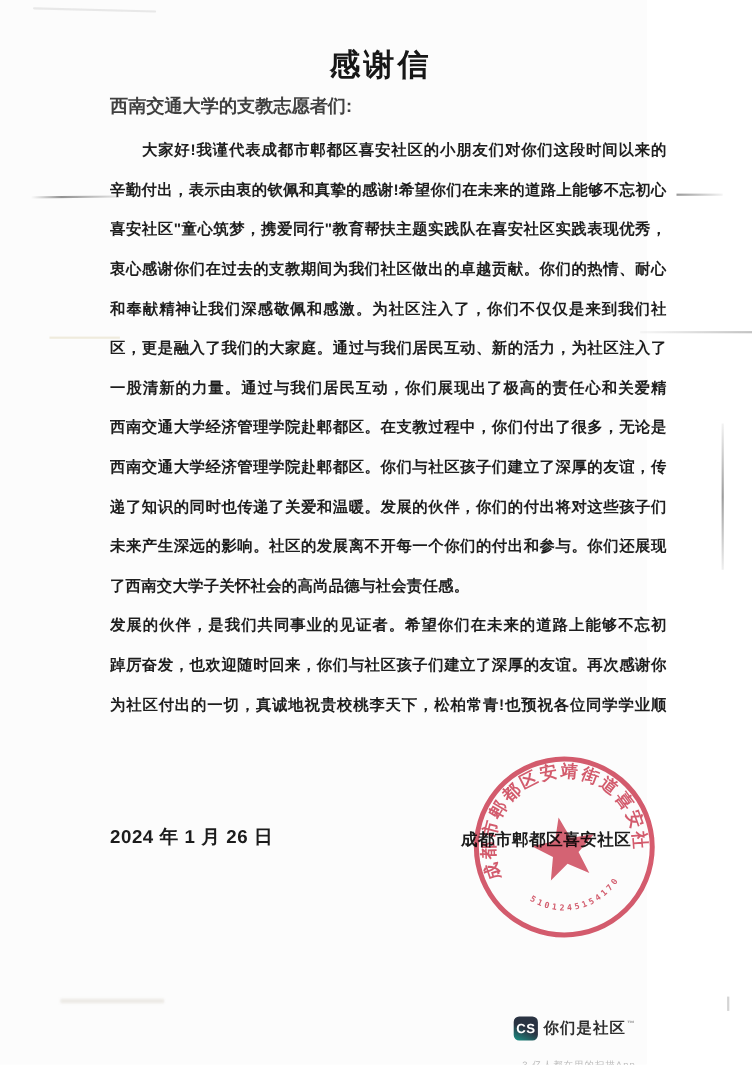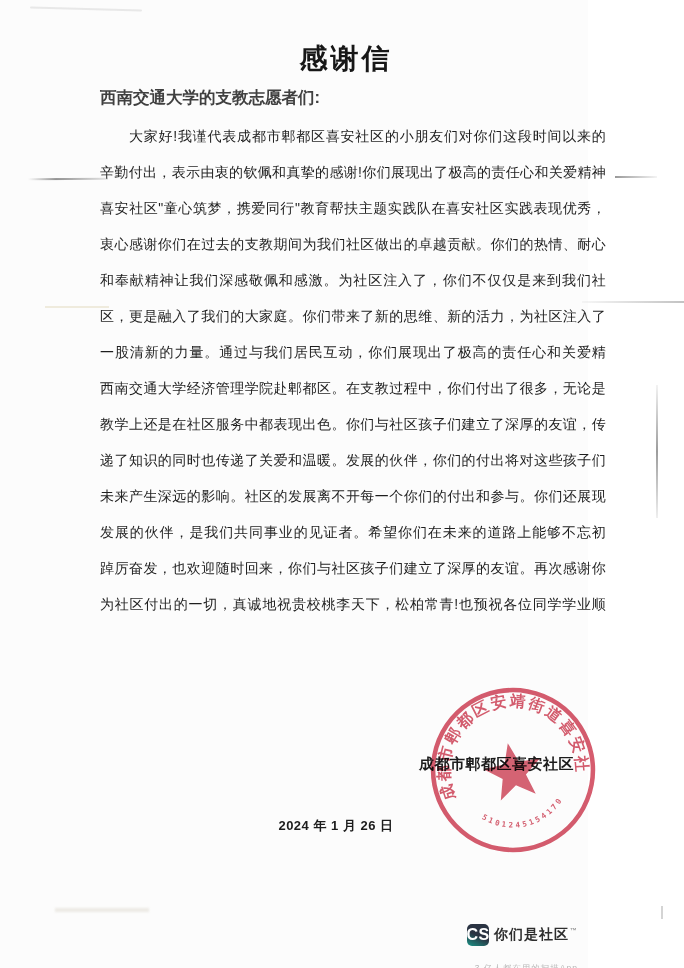--- a/index.html
+++ b/index.html
@@ -21,34 +21,34 @@
   }
   .salutation {
     position:absolute; left:100px; top:79px; width:508px;
     font-size:16.5px; line-height:36px; font-weight:600; color:#404040;
   }
   .body-lines {
     position:absolute; left:100px; top:118px; width:506px;
     color:#1e1e1e;
   }
   .line {
-    height:36px; line-height:36px; font-size:14px; font-weight:400;
+    height:36px; line-height:36px; font-size:14px; font-weight:700;
     text-align:justify; text-align-last:left; overflow:hidden;
     letter-spacing:0.2px;
   }
   .line.full { text-align-last:justify; }
   .line.indent { text-indent:29px; }
   .signature {
     position:absolute; left:100px; top:753px; width:474px;
     text-align:right; font-size:15px; font-weight:600; color:#1c1c1c;
     line-height:22px; letter-spacing:0.5px;
   }
   .date {
-    position:absolute; left:100px; top:815px; width:472px;
-    text-align:center; font-size:13px; font-weight:600; color:#1c1c1c;
+    position:absolute; left:100px; top:750px; width:472px;
+    text-align:left; font-size:17px; font-weight:600; color:#1c1c1c;
     line-height:22px; letter-spacing:0.5px;
   }
   
   .seal {
     position:absolute; left:427px; top:684px; width:172px; height:172px;
     transform:rotate(-11deg);
     mix-blend-mode:multiply; opacity:0.87;
   }
   .seal .ring-text {
     font-size:15.5px; font-weight:700; letter-spacing:2.2px;
@@ -60,21 +60,21 @@
   }
   
   .watermark {
     position:absolute; right:10px; top:924px;
     display:flex; flex-direction:column; align-items:flex-end;
   }
   .wm-row { display:flex; align-items:center; gap:5px; }
   .wm-icon {
     width:22px; height:22px; border-radius:5px;
     background:linear-gradient(205deg,#2a3342 52%,#14b8a0 118%);
-    color:#ffffff; font-size:16px; font-weight:700;
+    color:#ffffff; font-size:12px; font-weight:700;
     display:flex; align-items:center; justify-content:center;
     letter-spacing:0.3px;
   }
   .wm-name { font-size:14px; font-weight:700; color:#2e2e2e; letter-spacing:1px; }
   .wm-tm { font-size:7px; color:#9a9a9a; vertical-align:super; margin-left:1px; }
   .wm-tagline {
     margin-top:17px; font-size:8.5px; color:#b9b9b9; letter-spacing:1px;
   }
   
   .artifact { position:absolute; pointer-events:none; }
@@ -107,40 +107,41 @@
   <div class="artifact art-7"></div>
   <div class="artifact art-8"></div>
 
   <div class="title">感谢信</div>
   <div class="salutation">西南交通大学的支教志愿者们:</div>
 
   <div class="body-lines">
 
       <div class="line indent full">大家好!我谨代表成都市郫都区喜安社区的小朋友们对你们这段时间以来的</div>
 
-      <div class="line full">辛勤付出，表示由衷的钦佩和真挚的感谢!你们展现出了极高的责任心和关爱精神</div>
+      <div class="line full">辛勤付出，表示由衷的钦佩和真挚的感谢!希望你们在未来的道路上能够不忘初心</div>
 
       <div class="line full">喜安社区"童心筑梦，携爱同行"教育帮扶主题实践队在喜安社区实践表现优秀，</div>
 
       <div class="line full">衷心感谢你们在过去的支教期间为我们社区做出的卓越贡献。你们的热情、耐心</div>
 
       <div class="line full">和奉献精神让我们深感敬佩和感激。为社区注入了，你们不仅仅是来到我们社</div>
 
-      <div class="line full">区，更是融入了我们的大家庭。你们带来了新的思维、新的活力，为社区注入了</div>
+      <div class="line full">区，更是融入了我们的大家庭。通过与我们居民互动、新的活力，为社区注入了</div>
 
       <div class="line full">一股清新的力量。通过与我们居民互动，你们展现出了极高的责任心和关爱精神，</div>
 
       <div class="line full">西南交通大学经济管理学院赴郫都区。在支教过程中，你们付出了很多，无论是在</div>
 
-      <div class="line full">教学上还是在社区服务中都表现出色。你们与社区孩子们建立了深厚的友谊，传</div>
+      <div class="line full">西南交通大学经济管理学院赴郫都区。你们与社区孩子们建立了深厚的友谊，传</div>
 
       <div class="line full">递了知识的同时也传递了关爱和温暖。发展的伙伴，你们的付出将对这些孩子们的</div>
 
       <div class="line full">未来产生深远的影响。社区的发展离不开每一个你们的付出和参与。你们还展现</div>
 
+      <div class="line">了西南交大学子关怀社会的高尚品德与社会责任感。</div>
 
 
       <div class="line full">发展的伙伴，是我们共同事业的见证者。希望你们在未来的道路上能够不忘初心，</div>
 
       <div class="line full">踔厉奋发，也欢迎随时回来，你们与社区孩子们建立了深厚的友谊。再次感谢你们</div>
 
       <div class="line full">为社区付出的一切，真诚地祝贵校桃李天下，松柏常青!也预祝各位同学学业顺</div>
 
     </div>
 

